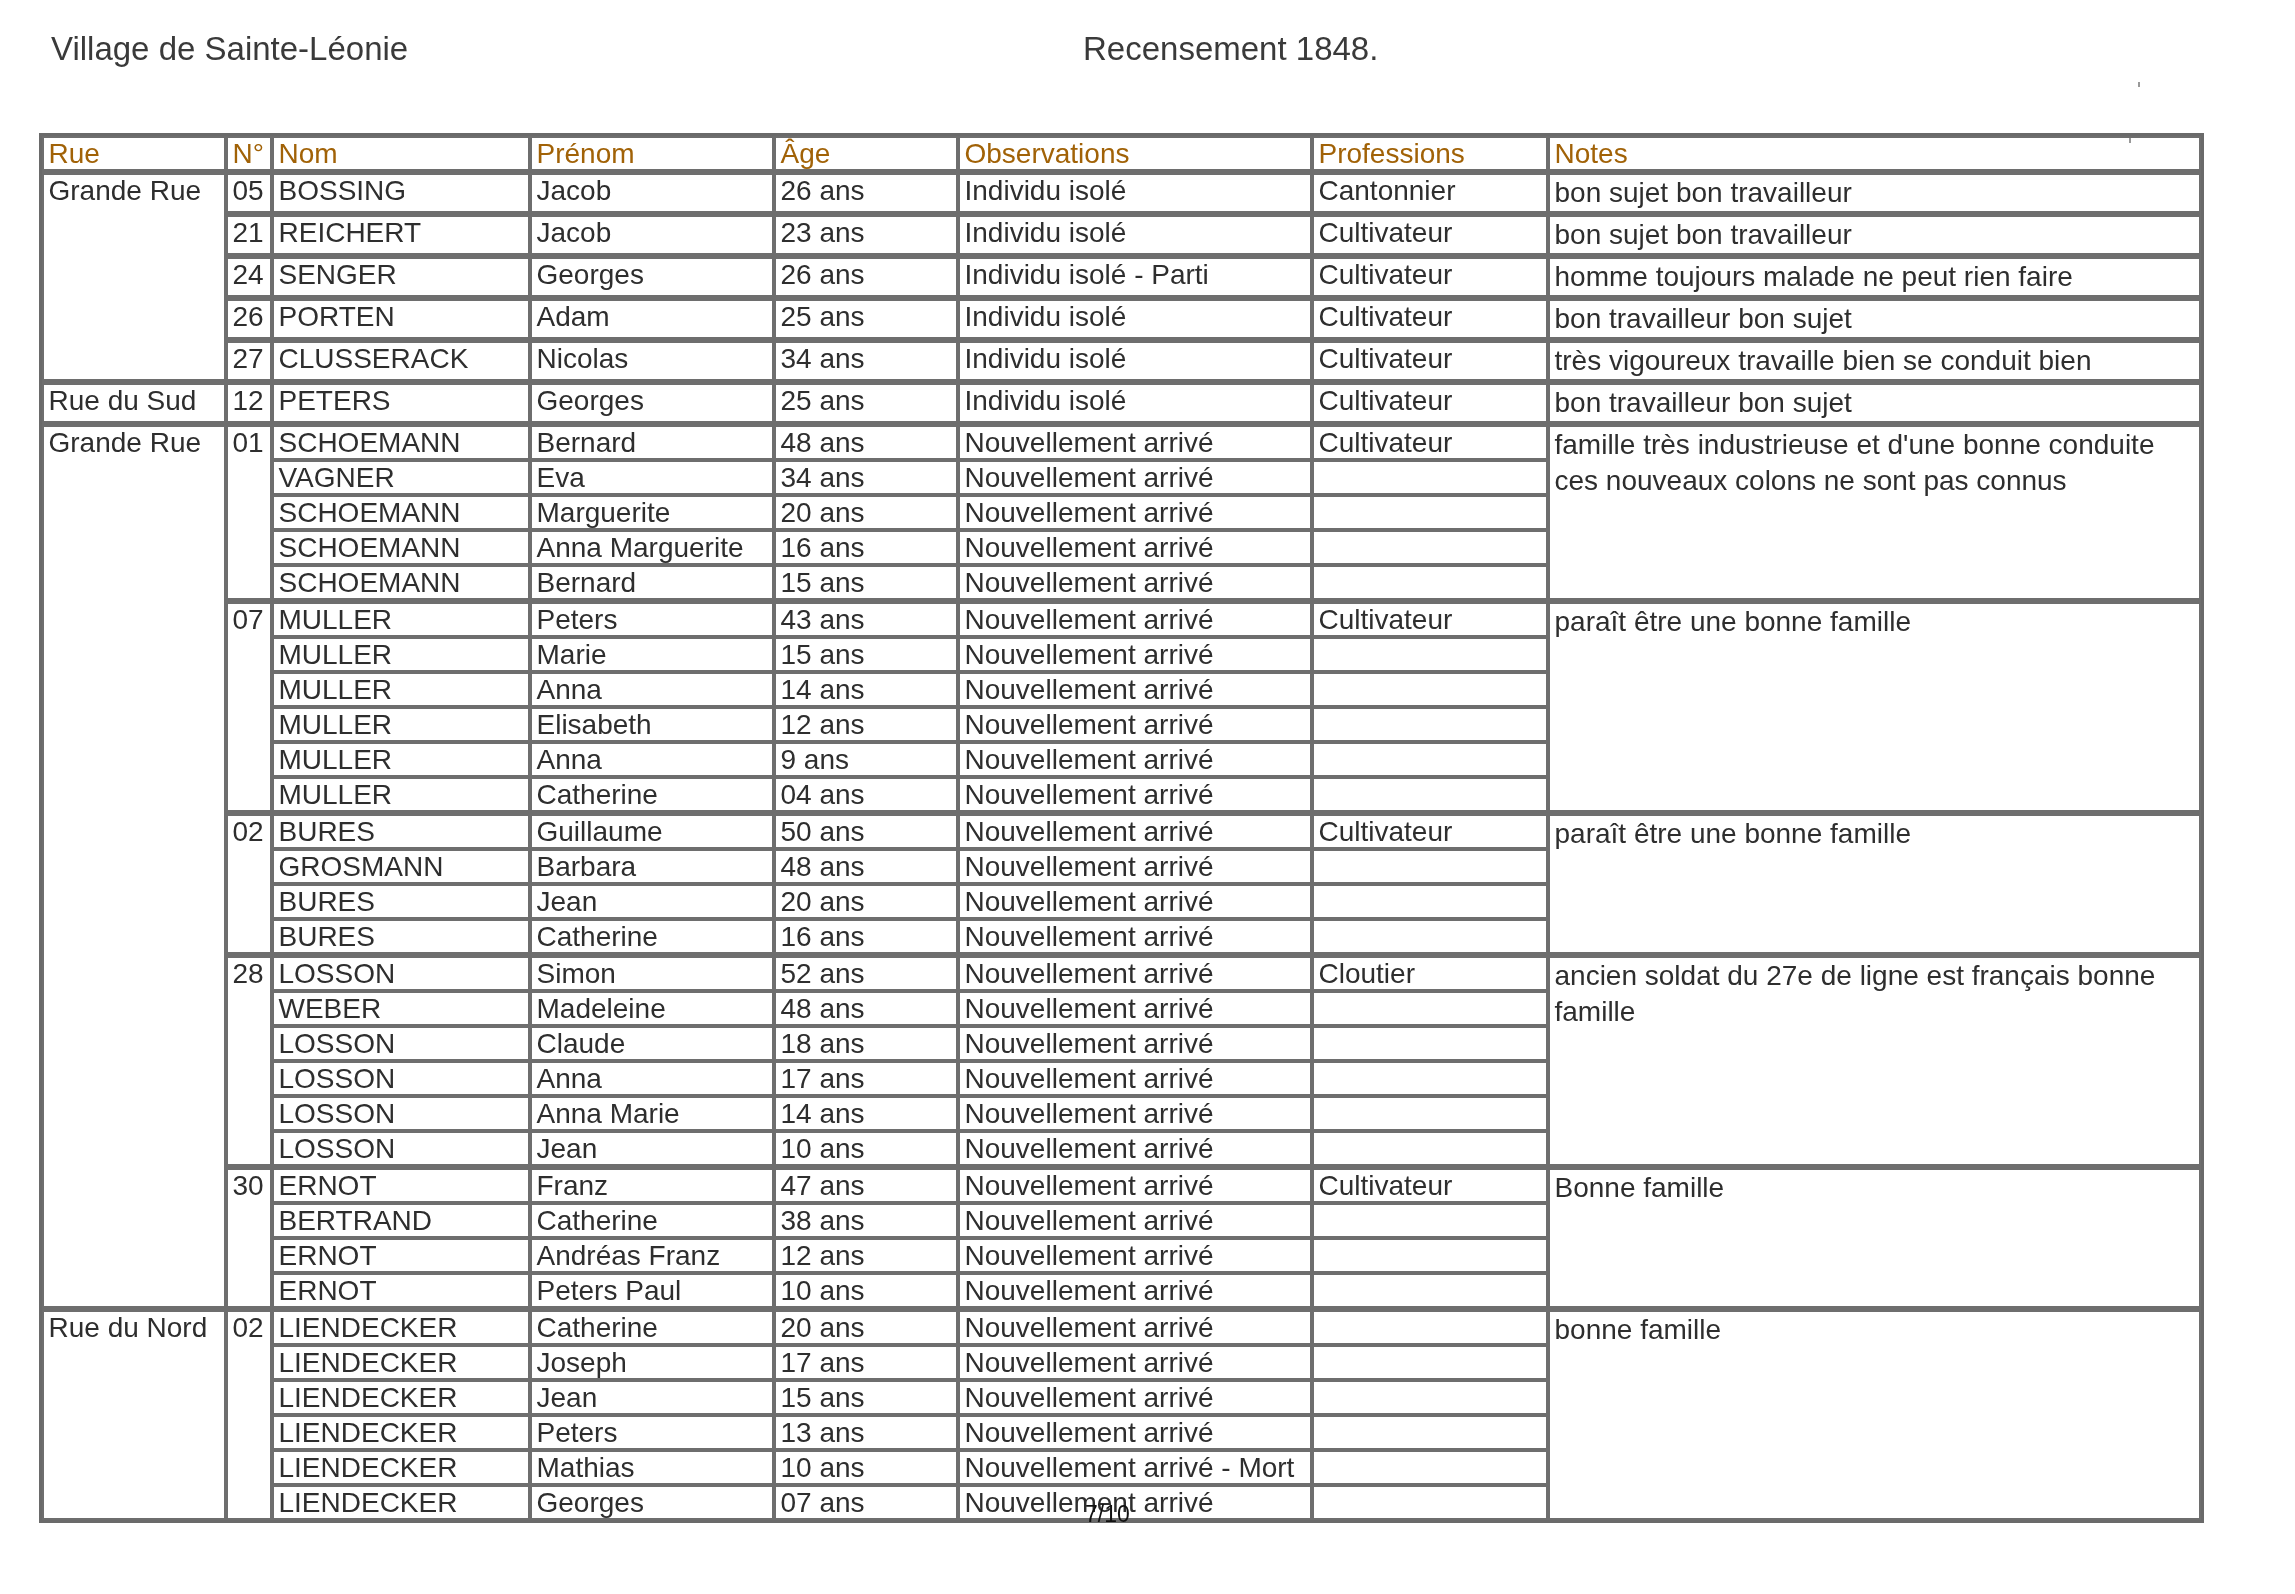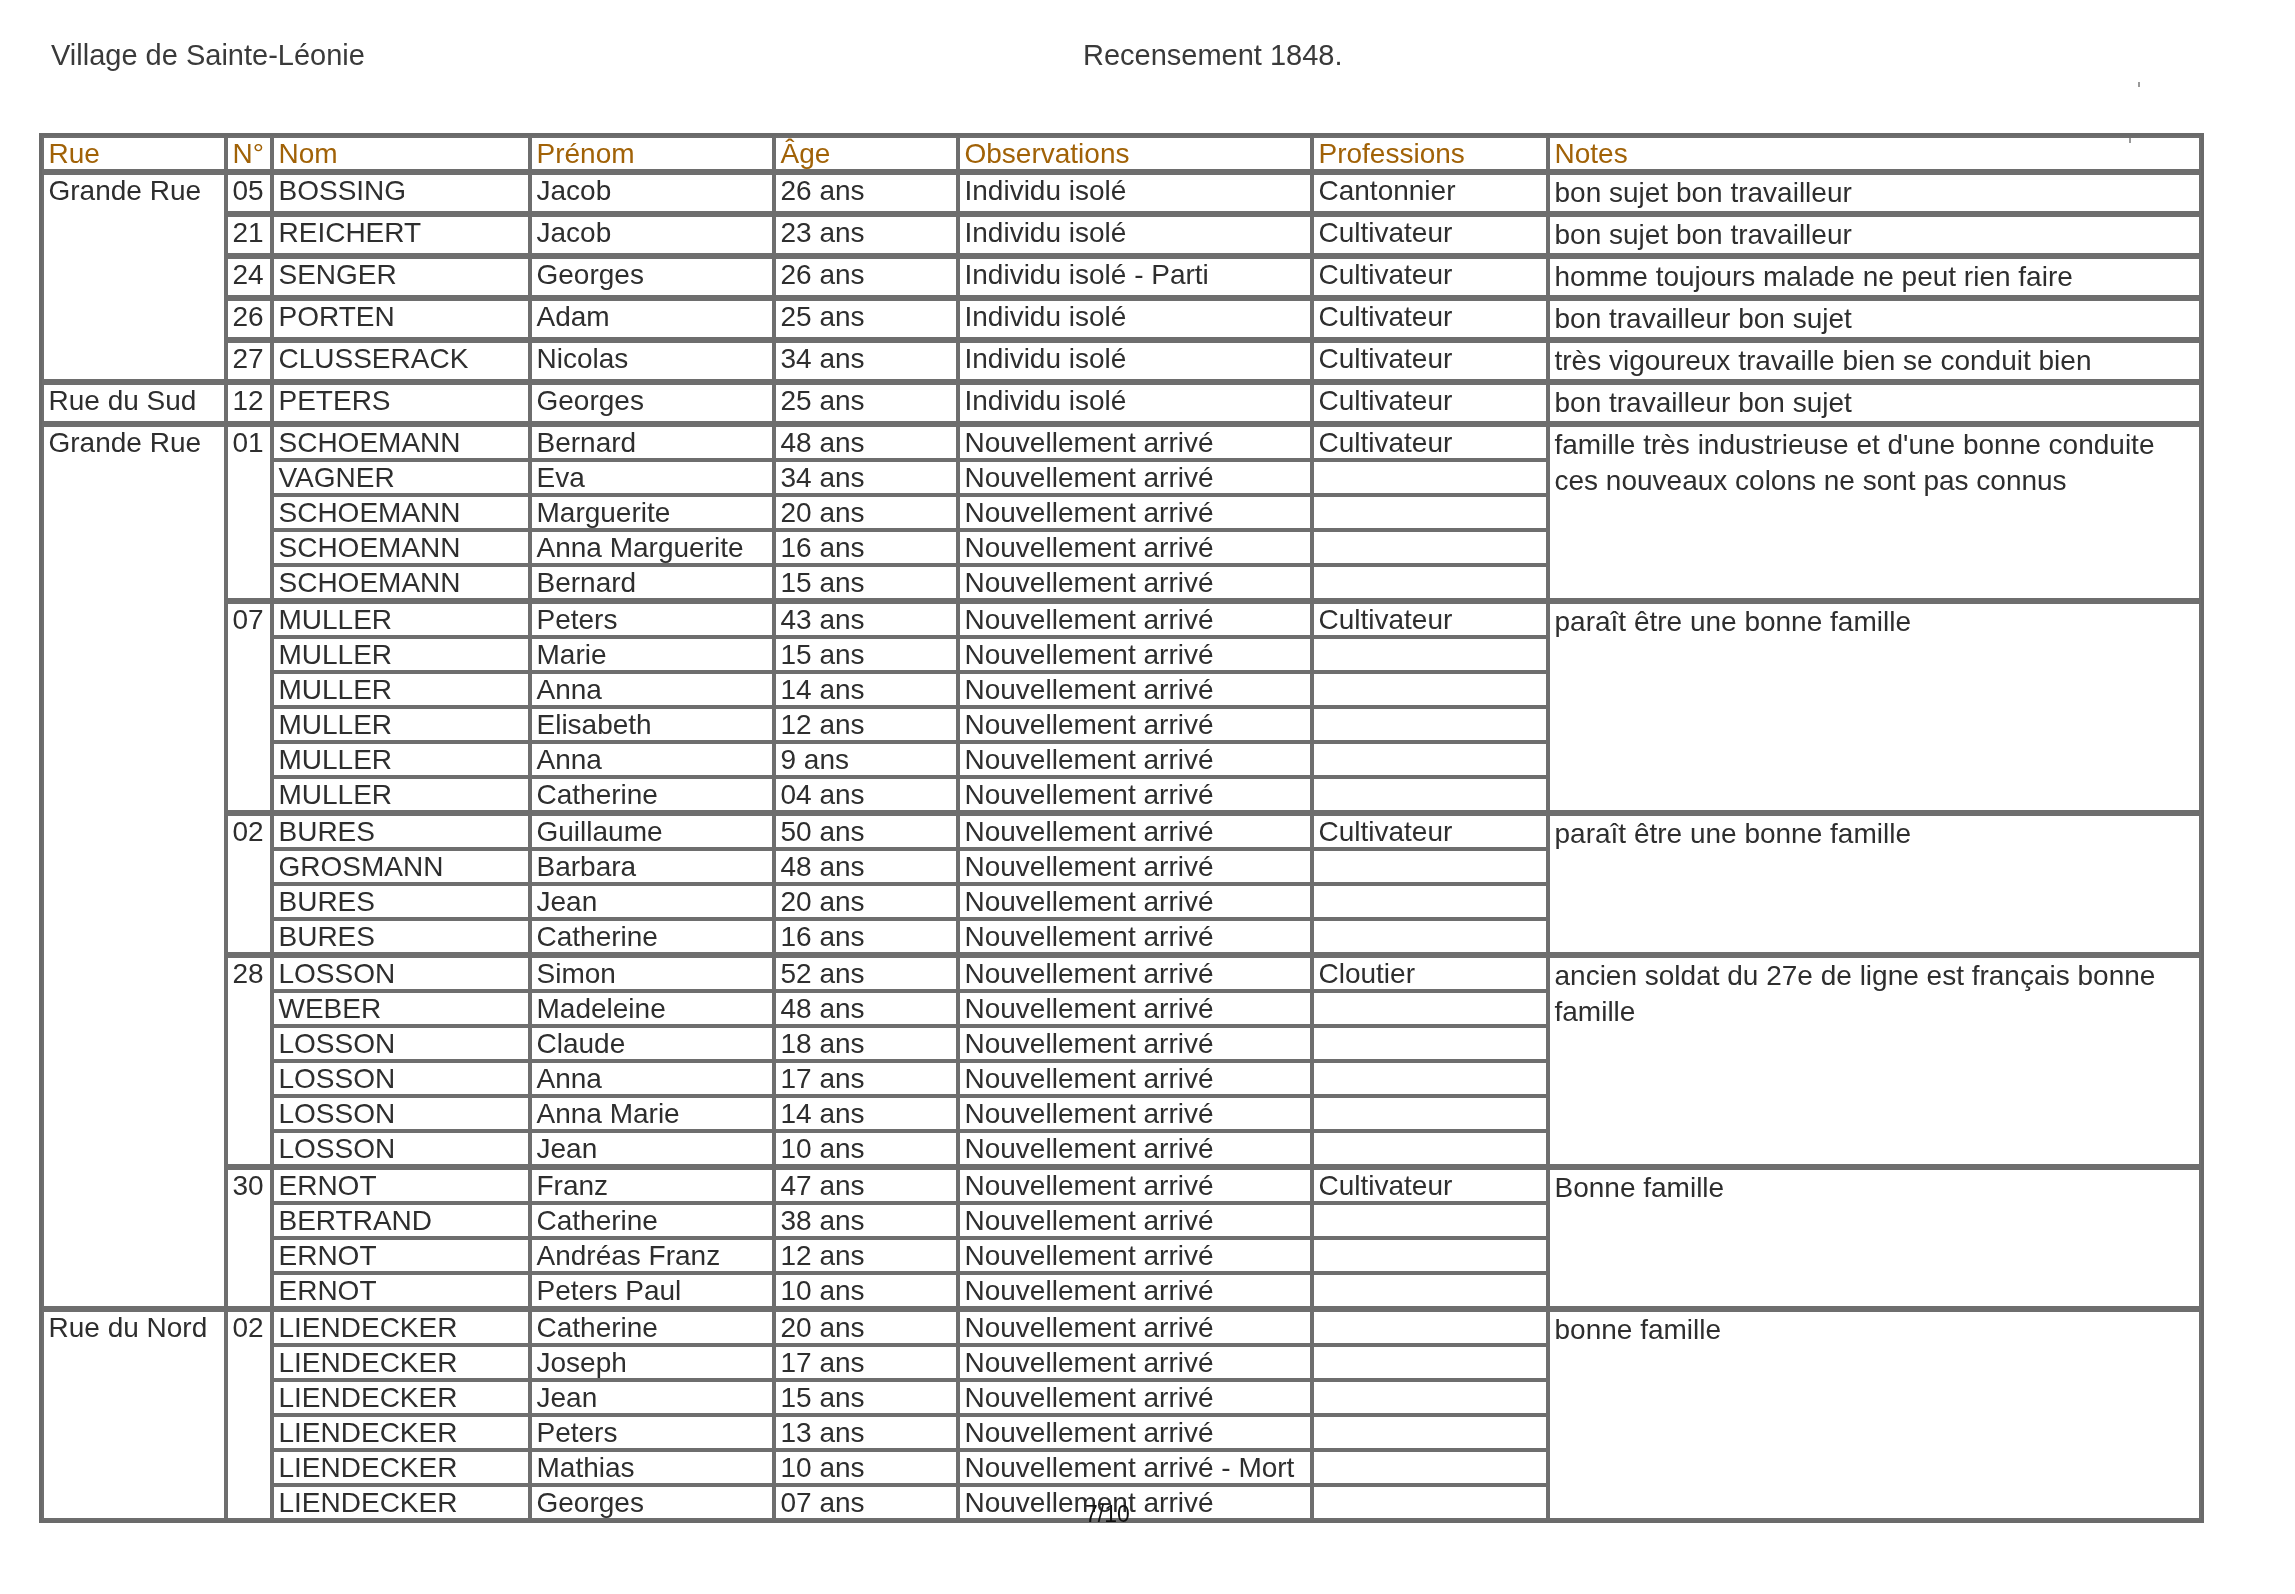--- a/index.html
+++ b/index.html
@@ -1,18 +1,18 @@
 <!DOCTYPE html>
 <html style="font-size:12px"><head>
 <meta charset="utf-8">
 <style>
   html, body { margin: 0; padding: 0; background: #ffffff; }
   body { width: 2295px; height: 1595px; position: relative; overflow: hidden;
          font-family: "Liberation Sans", sans-serif; color: #2b2b2b; }
-  .hdr { position: absolute; top: 30px; font-size: 29px; color: #3a3a3a; margin-top: 9px; }
+  .hdr { position: absolute; top: 30px; font-size: 33px; color: #3a3a3a; }
   .hdr-left { left: 51px; }
   .hdr-right { left: 1083px; }
   .census { position: absolute; left: 39px; top: 133px; width: 2159px;
             border-collapse: separate; border-spacing: 0;
             border: 3.7px solid #6a6a6a; table-layout: fixed; }
   .census th, .census td { border: 2.2px solid #6e6e6e; padding: 0 4.5px;
             height: 31px; font-size: 28px; font-weight: normal; text-align: left;
             vertical-align: top; line-height: 31px; white-space: nowrap;
             overflow: hidden; color: #2e2e2e; }
   .census th { color: #a16207; }

